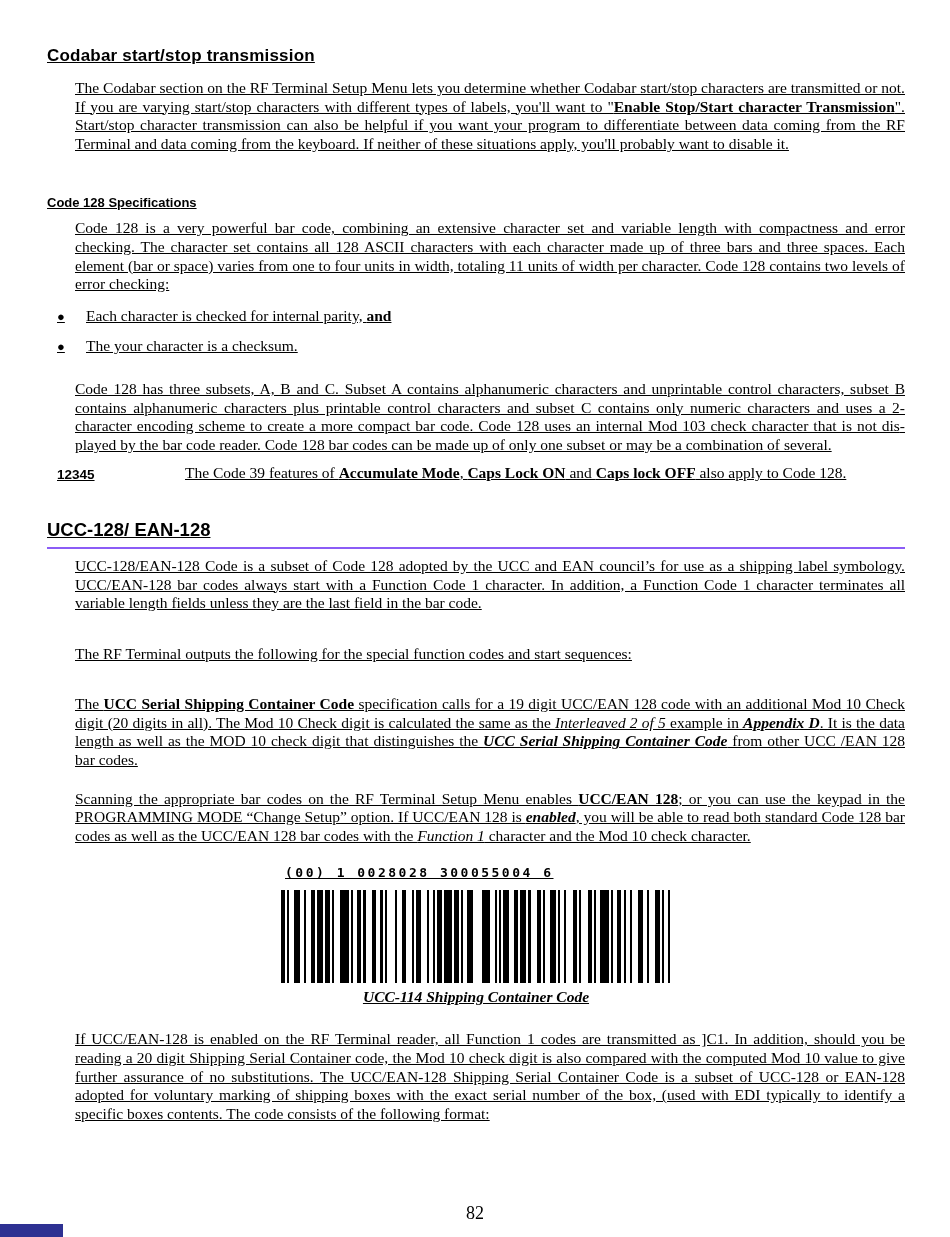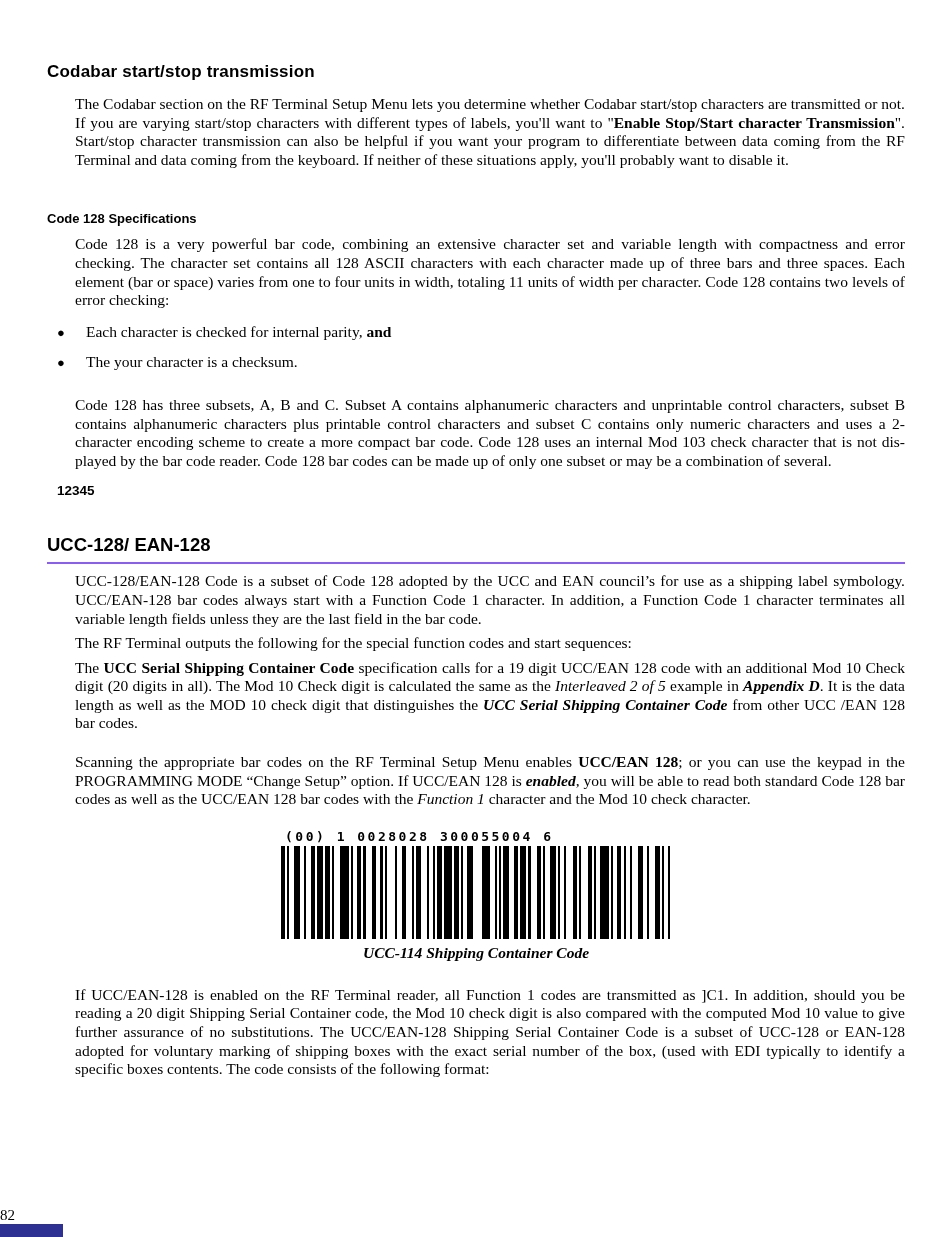--- a/index.html
+++ b/index.html
@@ -4,21 +4,21 @@
 <style>
   html,body{margin:0;padding:0;background:#ffffff;}
   .page{
     position:relative;
     width:950px;height:1237px;
     background:#ffffff;
     color:#000;
     font-family:"Liberation Serif", serif;
     overflow:hidden;
   }
-  .content{padding:62px 45px 0 47px;}
+  .content{padding:46px 45px 0 47px;text-decoration:underline;}
   h1,h2,h3{font-family:"Liberation Sans", sans-serif;font-weight:bold;color:#000;}
   h1{font-size:17px;margin:0 0 13px 0;letter-spacing:0.2px;}
   h2{font-size:13px;margin:42px 0 9px 0;}
   h3{font-size:18.5px;margin:36px 0 8px 0;padding-bottom:6px;border-bottom:2px solid #8b5cf6;}
   .body{
     font-size:15.5px;line-height:18.6px;
     text-align:justify;
     margin:0 0 0 28px;
   }
   .single{text-align:left;}
@@ -37,36 +37,36 @@
   .defrow{display:flex;}
   .defcode{
     flex:0 0 54px;
     font-family:"Liberation Sans", sans-serif;font-weight:bold;font-size:15px;
   }
   .defdesc{flex:1;}
   .barcode-wrap{width:390px;margin:20px auto 0 auto;}
   .barcode-text{
     font-family:"DejaVu Sans Mono", monospace;font-weight:bold;
     font-size:13px;letter-spacing:2.5px;
-    padding-left:4px;margin-bottom:2px;white-space:nowrap;
+    padding-left:4px;margin-bottom:10px;white-space:nowrap;
   }
   .barcode-bars{width:390px;height:93px;display:flex;}
   .barcode-caption{
     text-align:center;font-weight:bold;font-style:italic;font-size:15.5px;
     margin-top:5px;
   }
   .footer-pagenum{
     position:absolute;left:0;bottom:13px;width:100%;
-    text-align:left;font-size:15px;
+    text-align:center;font-size:18px;
   }
   .corner-accent{
     position:absolute;left:0;bottom:0;
     width:63px;height:13px;
   }
-  .mt14{margin-top:6px;}
+  .mt14{margin-top:32px;}
   .mt20{margin-top:20px;}
   .mt23{margin-top:23px;}
   .mt24{margin-top:24px;}
 </style>
 </head>
 <body>
 
 <div class="page">
   <div class="content">
 
@@ -82,20 +82,21 @@
     </div>
     <div class="bullet bullet-2">
       <span class="marker">●</span>
       <span><span>The your character is a checksum.</span></span>
     </div>
 
     <p class="body mt23">Code 128 has three subsets, A, B and C. Subset A contains alphanumeric characters and unprintable control characters, subset B contains alphanumeric characters plus printable control characters and subset C contains only numeric characters and uses a 2-character encoding scheme to create a more compact bar code. Code 128 uses an internal Mod 103 check character that is not dis­played by the bar code reader. Code 128 bar codes can be made up of only one subset or may be a combination of several.</p>
 
     <div class="note-row">
       <span class="note-label">12345</span>
+      <span class="note-text"><span>The Code 39 features of </span><span style="font-weight: bold;">Accumulate Mode</span><span>, </span><span style="font-weight: bold;">Caps Lock ON</span><span> and </span><span style="font-weight: bold;">Caps lock OFF</span><span> also apply to Code 128.</span></span>
     </div>
 
     <h3>UCC-128/ EAN-128</h3>
 
     <p class="body">UCC-128/EAN-128 Code is a subset of Code 128 adopted by the UCC and EAN council’s for use as a shipping label symbology. UCC/EAN-128 bar codes always start with a Function Code 1 character. In addition, a Function Code 1 character terminates all variable length fields unless they are the last field in the bar code.</p>
     <p class="body single mt14">The RF Terminal outputs the following for the special function codes and start sequences:</p>
 
 
     <div class="body mt14">
       <div><span>The </span><span style="font-weight: bold;">UCC Serial Shipping Container Code</span><span> specification calls for a 19 digit UCC/EAN 128 code with an additional Mod 10 Check digit (20 digits in all). The Mod 10 Check digit is calculated the same as the </span><span style="font-style: italic;">Interleaved 2 of 5</span><span> example in </span><span style="font-weight: bold; font-style: italic;">Appendix D</span><span>. It is the data length as well as the MOD 10 check digit that distinguishes the </span><span style="font-weight: bold; font-style: italic;">UCC Serial Shipping Container Code</span><span> from other UCC /EAN 128 bar codes.</span></div>

